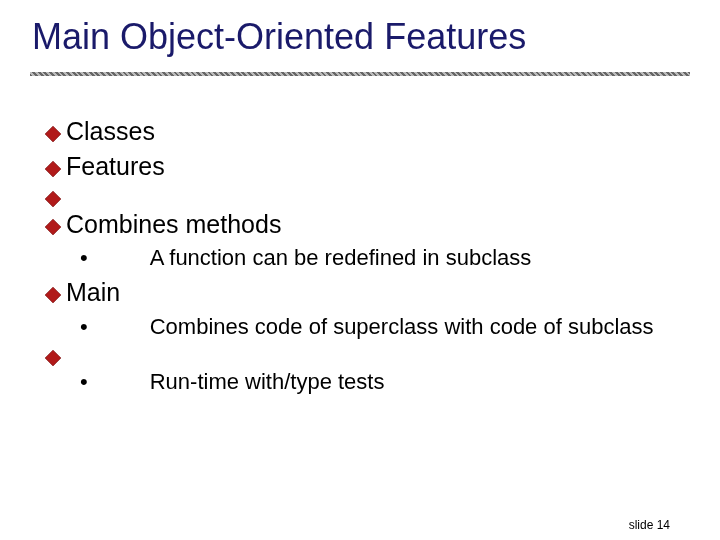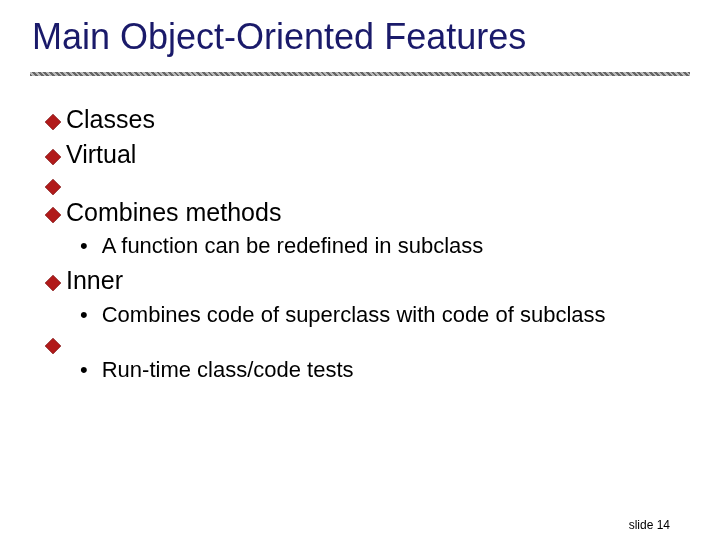--- a/index.html
+++ b/index.html
@@ -31,21 +31,21 @@
     position: absolute;
     left: 30px;
     top: 72px;
     width: 660px;
     height: 4px;
     background: repeating-linear-gradient(45deg, #666 0 2px, #bbb 2px 4px);
   }
   .body {
     position: absolute;
     left: 44px;
-    top: 100px;
+    top: 112px;
     width: 640px;
     color: #000;
   }
   .l1 {
     display: flex;
     align-items: baseline;
     margin-top: 4px;
     margin-bottom: 2px;
   }
   .l1 .bullet-icon {
@@ -73,20 +73,21 @@
     font-size: 22px;
     line-height: 1;
     color: #000;
     margin-right: 14px;
     position: relative;
     top: 0px;
   }
   .l2 .label {
     font-size: 22px;
     line-height: 1.25;
+    margin-left: 48px;
   }
   .footer {
     position: absolute;
     right: 10px;
     bottom: 8px;
     font-size: 12px;
     color: #000;
   }
 </style>
 </head>
@@ -107,21 +108,21 @@
       </span>
       <span class="label">Classes</span>
     </div>
 
     <div class="l1">
       <span class="bullet-icon">
         <svg viewBox="0 0 16 16">
             <polygon points="8,1 15,8 8,15 1,8" fill="#b11a1a" stroke="#7a0f0f" stroke-width="0.6"></polygon>
           </svg>
       </span>
-      <span class="label">Virtual</span>
+      <span class="label">Features</span>
     </div>
 
     <div class="l1">
       <span class="bullet-icon">
         <svg viewBox="0 0 16 16">
             <polygon points="8,1 15,8 8,15 1,8" fill="#b11a1a" stroke="#7a0f0f" stroke-width="0.6"></polygon>
           </svg>
       </span>
     </div>
 
@@ -138,35 +139,35 @@
       <span class="dot">•</span>
       <span class="label">A function can be redefined in subclass</span>
     </div>
 
     <div class="l1">
       <span class="bullet-icon">
         <svg viewBox="0 0 16 16">
             <polygon points="8,1 15,8 8,15 1,8" fill="#b11a1a" stroke="#7a0f0f" stroke-width="0.6"></polygon>
           </svg>
       </span>
-      <span class="label">Inner</span>
+      <span class="label">Main</span>
     </div>
     <div class="l2">
       <span class="dot">•</span>
       <span class="label">Combines code of superclass with code of subclass</span>
     </div>
 
     <div class="l1">
       <span class="bullet-icon">
         <svg viewBox="0 0 16 16">
             <polygon points="8,1 15,8 8,15 1,8" fill="#b11a1a" stroke="#7a0f0f" stroke-width="0.6"></polygon>
           </svg>
       </span>
     </div>
     <div class="l2">
       <span class="dot">•</span>
-      <span class="label">Run-time class/code tests</span>
+      <span class="label">Run-time with/type tests</span>
     </div>
 
   </div>
 
   <div class="footer">slide 14</div>
 </div>
 
 </body></html>

